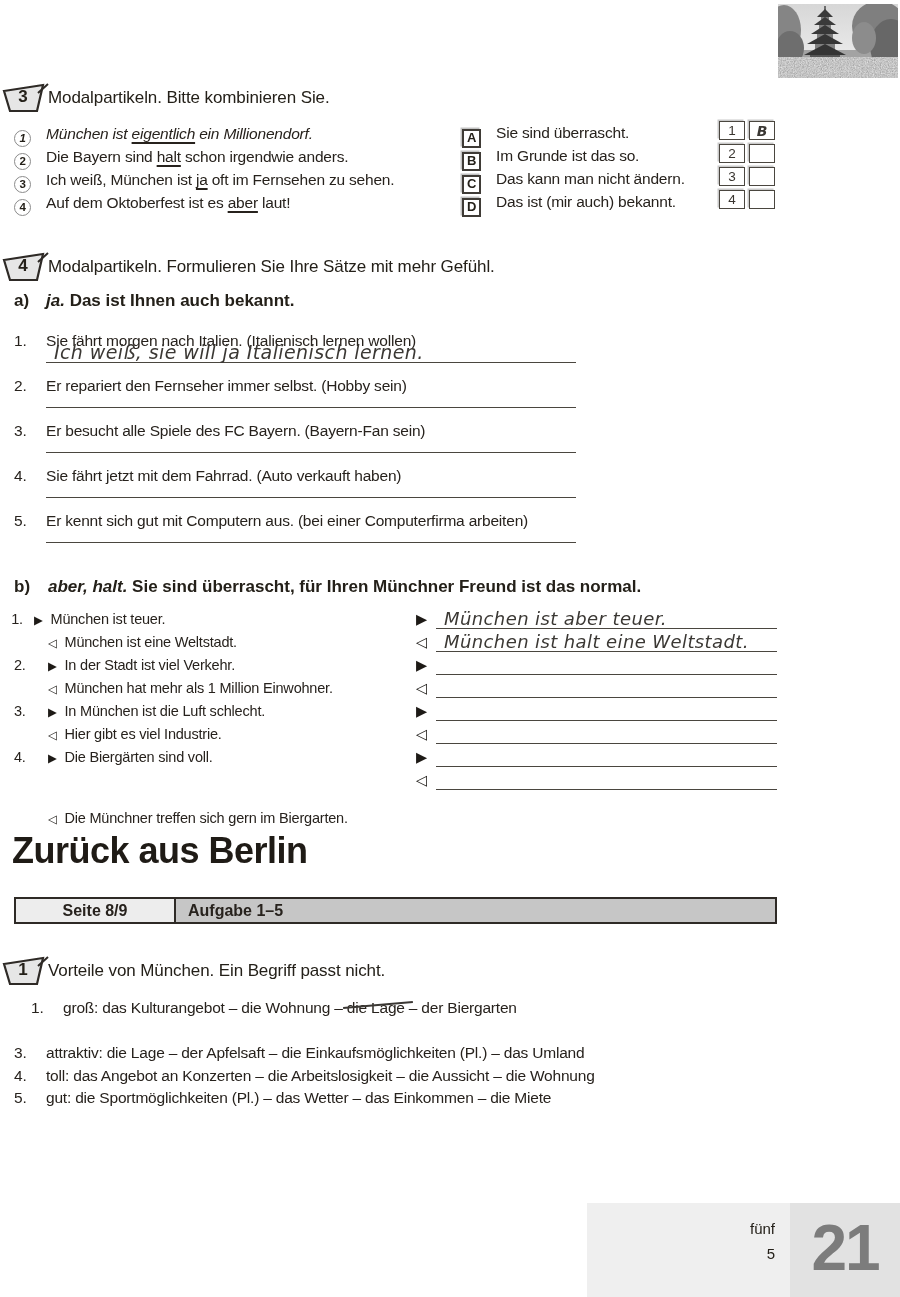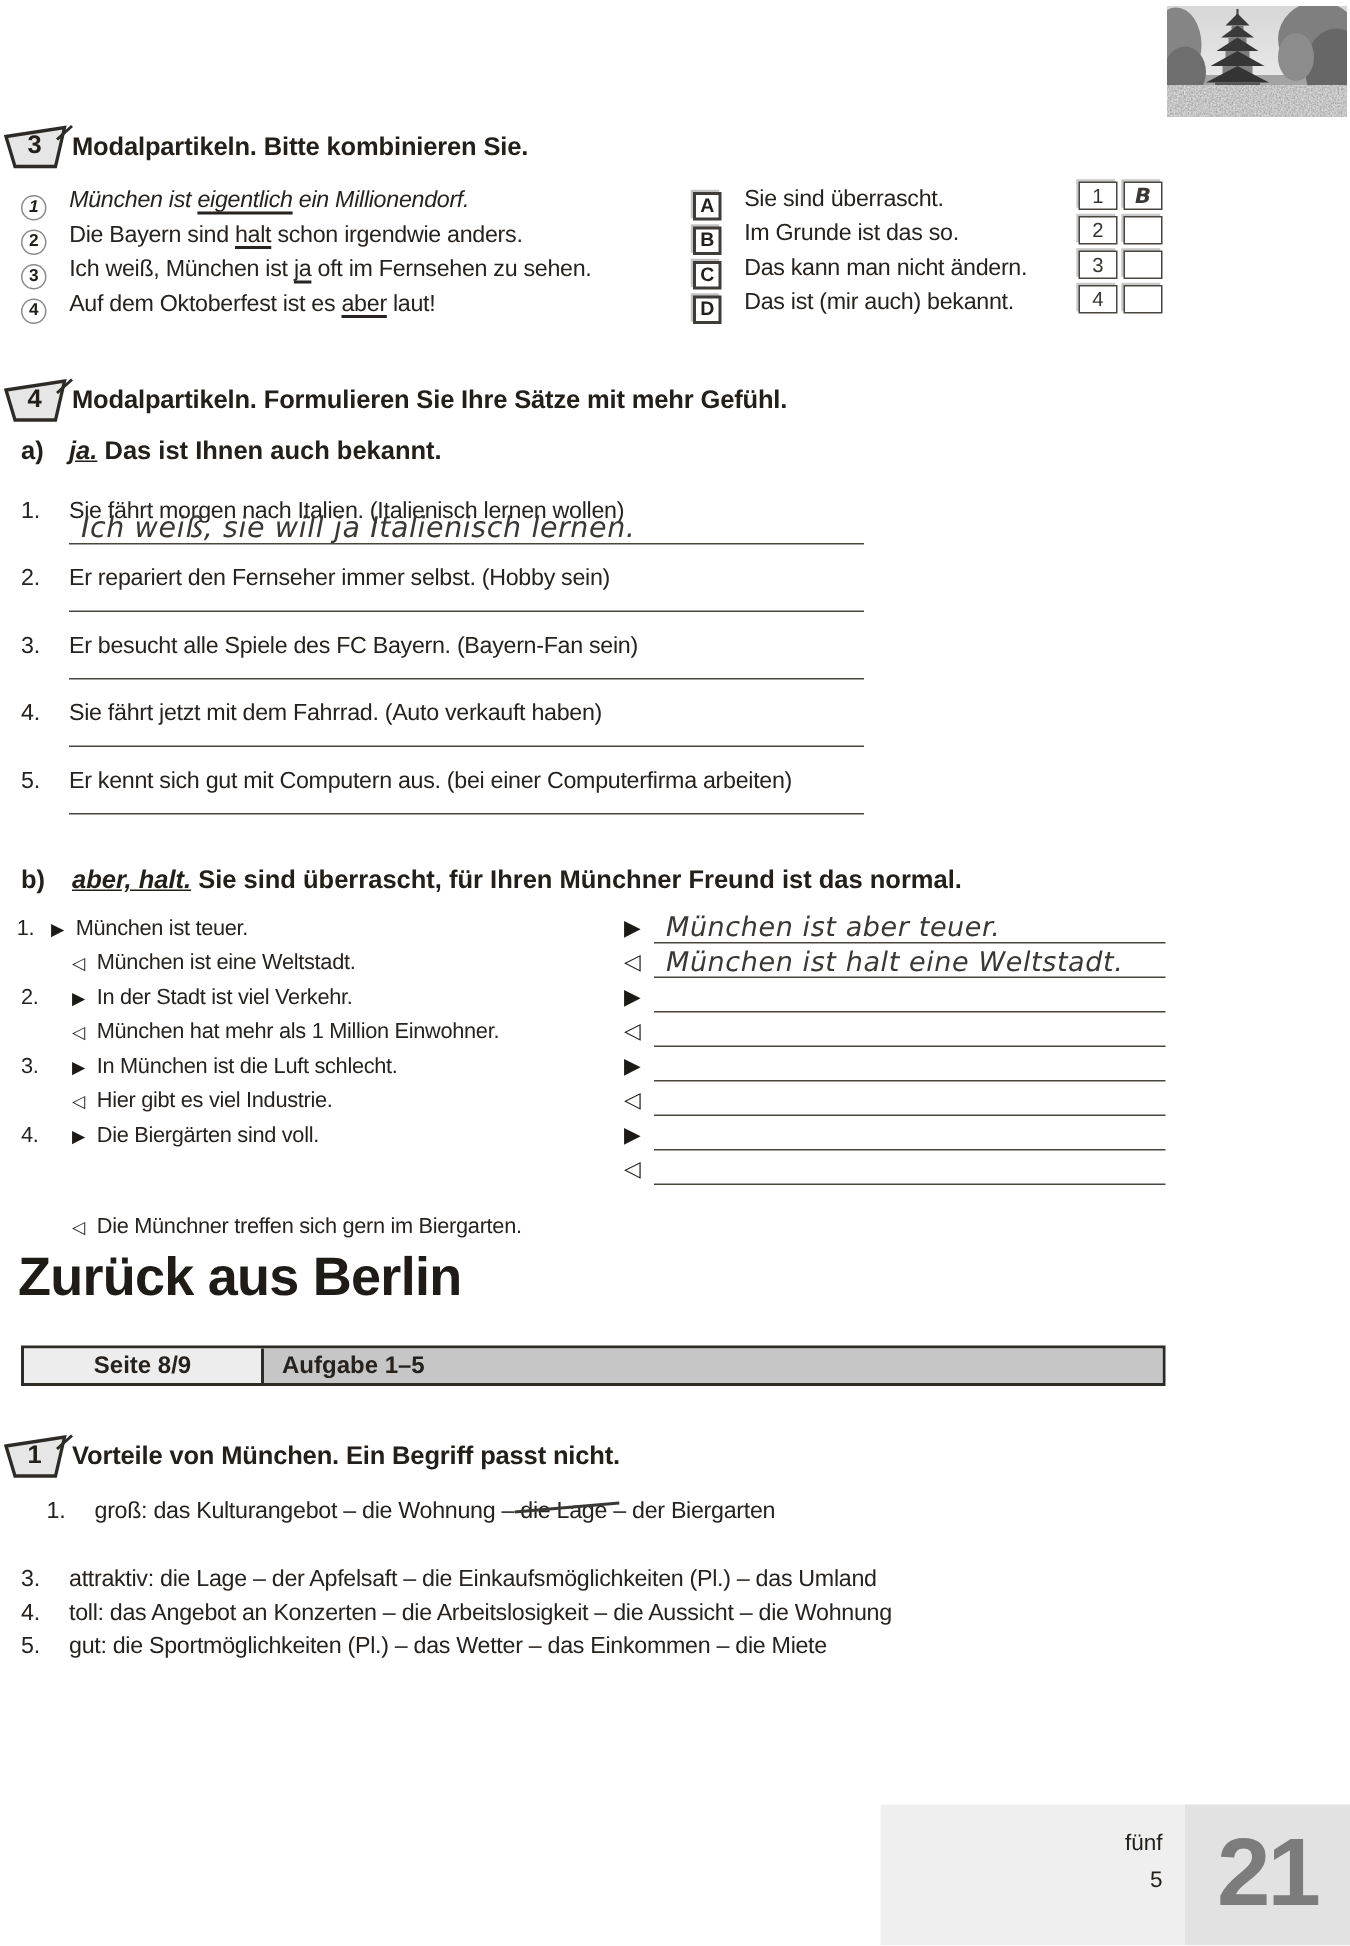--- a/index.html
+++ b/index.html
@@ -6,21 +6,21 @@
   .page{position:relative;width:900px;height:1297px;background:#ffffff;
         font-family:"Liberation Sans",sans-serif;color:#27221d;overflow:hidden;}
   .abs{position:absolute;}
 
   
   .badge{position:absolute;width:48px;height:30px;}
   .badge svg{position:absolute;left:0;top:0;}
   .badge .bnum{position:absolute;left:2px;top:4px;width:38px;text-align:center;
                font-size:17px;font-weight:bold;color:#242019;}
 
-  .ex-title{position:absolute;font-size:17px;font-weight:bold;letter-spacing:-0.1px;color:#242019;}
+  .ex-title{position:absolute;font-size:17px;font-weight:normal;letter-spacing:-0.1px;color:#242019;}
 
   
   .cnum{display:inline-flex;width:17px;height:17px;border:1.8px solid #8b8b8b;border-radius:50%;
         align-items:center;justify-content:center;font-size:11.5px;font-weight:bold;color:#242019;
         box-sizing:border-box;vertical-align:-3px;}
   .row15{font-size:15.5px;letter-spacing:-0.2px;line-height:20px;white-space:nowrap;}
   .u{text-decoration:underline;text-underline-offset:3px;text-decoration-thickness:1.5px;}
   .letterbox{display:inline-flex;width:19px;height:19px;border:2px solid #3f3b36;box-sizing:border-box;
         align-items:center;justify-content:center;font-size:13px;font-weight:bold;color:#242019;
         box-shadow:-1.5px -1.5px 0 0 #c3c3c3;vertical-align:-4px;}
@@ -32,21 +32,21 @@
   
   .hand{font-family:"DejaVu Sans",sans-serif;font-style:italic;font-size:19px;color:#3b3834;
         letter-spacing:0.4px;white-space:nowrap;}
   .hand-b{font-family:"DejaVu Sans",sans-serif;font-style:italic;font-weight:bold;font-size:14px;color:#3b3834;}
 
   
   .wline{position:absolute;border-bottom:1.6px solid #4a463f;}
   .wline .hand{position:absolute;left:8px;bottom:-1px;}
 
   .sub-label{position:absolute;font-size:17px;font-weight:bold;color:#242019;}
-  .particle{font-style:italic;text-decoration:underline;}
+  .particle{font-style:italic;}
 
   .arr{font-family:"DejaVu Sans",sans-serif;font-size:11.5px;color:#1d1a16;}
   .row-b{font-size:14.5px;letter-spacing:-0.2px;line-height:19px;white-space:nowrap;}
 
   
   .strike{position:relative;}
   .strike::after{content:"";position:absolute;left:-4px;right:-8px;top:5px;
         border-top:2px solid #3b3834;transform:rotate(-5deg);}
   .strike:empty::after{content:none;}
 

